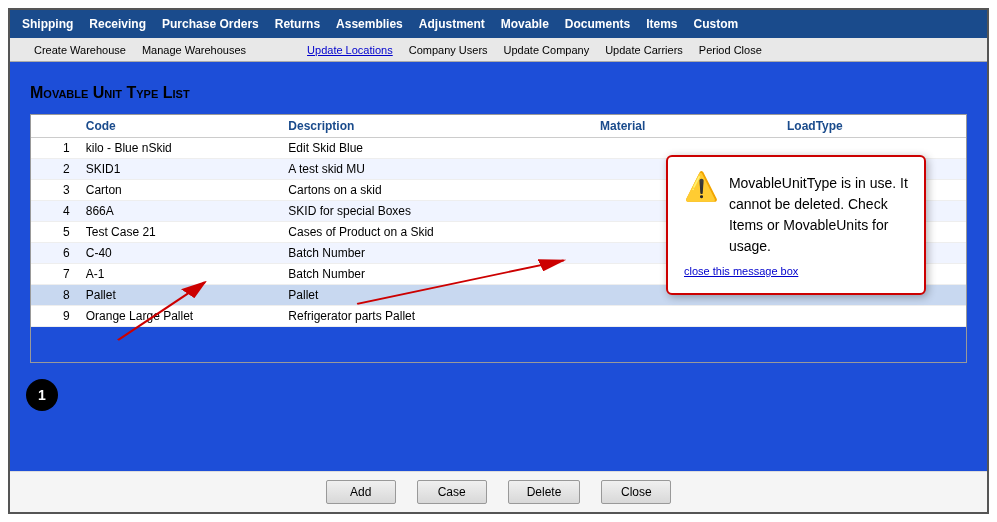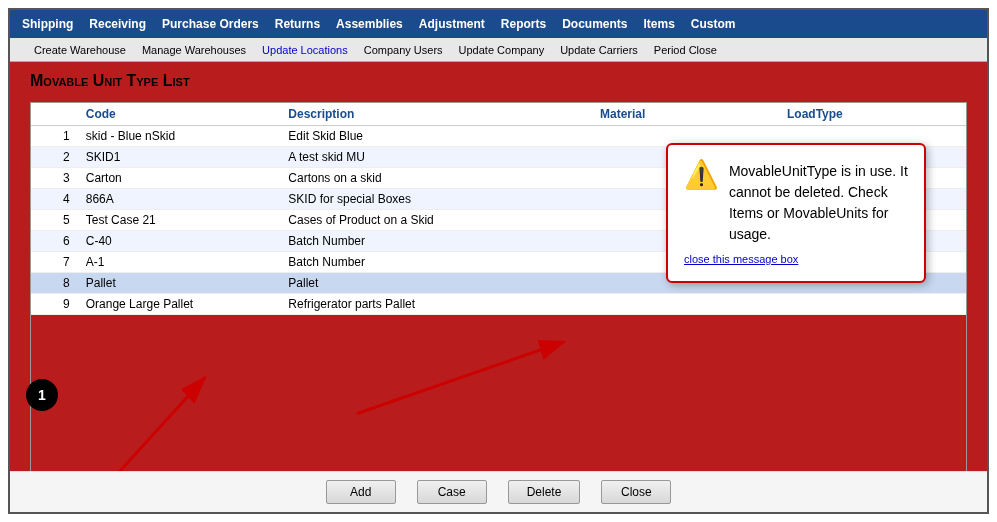--- a/index.html
+++ b/index.html
@@ -52,44 +52,46 @@
     }
     .sub-nav a {
       color: #000;
       text-decoration: none;
       font-size: 11px;
       padding: 3px 8px;
       display: inline-block;
     }
     .sub-nav a.active {
       color: #0000cc;
+      text-decoration: underline;
+      margin-left: 45px;
     }
 
     
     .main-content {
       flex: 1;
-      padding: 10px 20px;
+      padding: 22px 20px;
       position: relative;
-      background: #b91c1c;
+      background: #1d4ed8;
       overflow: hidden;
     }
 
     .page-title {
       font-size: 16px;
       font-weight: bold;
       font-variant: small-caps;
       margin-bottom: 12px;
       color: #000;
     }
 
     
     .table-container {
       border: 1px solid #999;
       position: relative;
-      height: 408px;
+      height: 249px;
       overflow: hidden;
     }
 
     table.data-table {
       width: 100%;
       border-collapse: collapse;
       font-size: 12px;
     }
 
     table.data-table th {
@@ -222,21 +224,21 @@
 
 <div class="outer-frame">
 
   <div class="top-nav">
     <a>Shipping</a>
     <a>Receiving</a>
     <a>Purchase Orders</a>
     <a>Returns</a>
     <a>Assemblies</a>
     <a>Adjustment</a>
-    <a>Reports</a>
+    <a>Movable</a>
     <a>Documents</a>
     <a>Items</a>
     <a>Custom</a>
   </div>
 
   <div class="sub-nav">
     <a>Create Warehouse</a>
     <a>Manage Warehouses</a>
     <a class="active">Update Locations</a>
     <a>Company Users</a>
@@ -255,21 +257,21 @@
             <th class="col-num"></th>
             <th class="col-code">Code</th>
             <th class="col-desc">Description</th>
             <th class="col-material">Material</th>
             <th class="col-loadtype">LoadType</th>
           </tr>
         </thead>
         <tbody id="table-body">
         <tr>
       <td class="col-num">1</td>
-      <td class="col-code">skid - Blue nSkid</td>
+      <td class="col-code">kilo - Blue nSkid</td>
       <td class="col-desc">Edit Skid Blue</td>
       <td class="col-material"></td>
       <td class="col-loadtype"></td>
     </tr>
             <tr>
       <td class="col-num">2</td>
       <td class="col-code">SKID1</td>
       <td class="col-desc">A test skid MU</td>
       <td class="col-material"></td>
       <td class="col-loadtype"></td>

